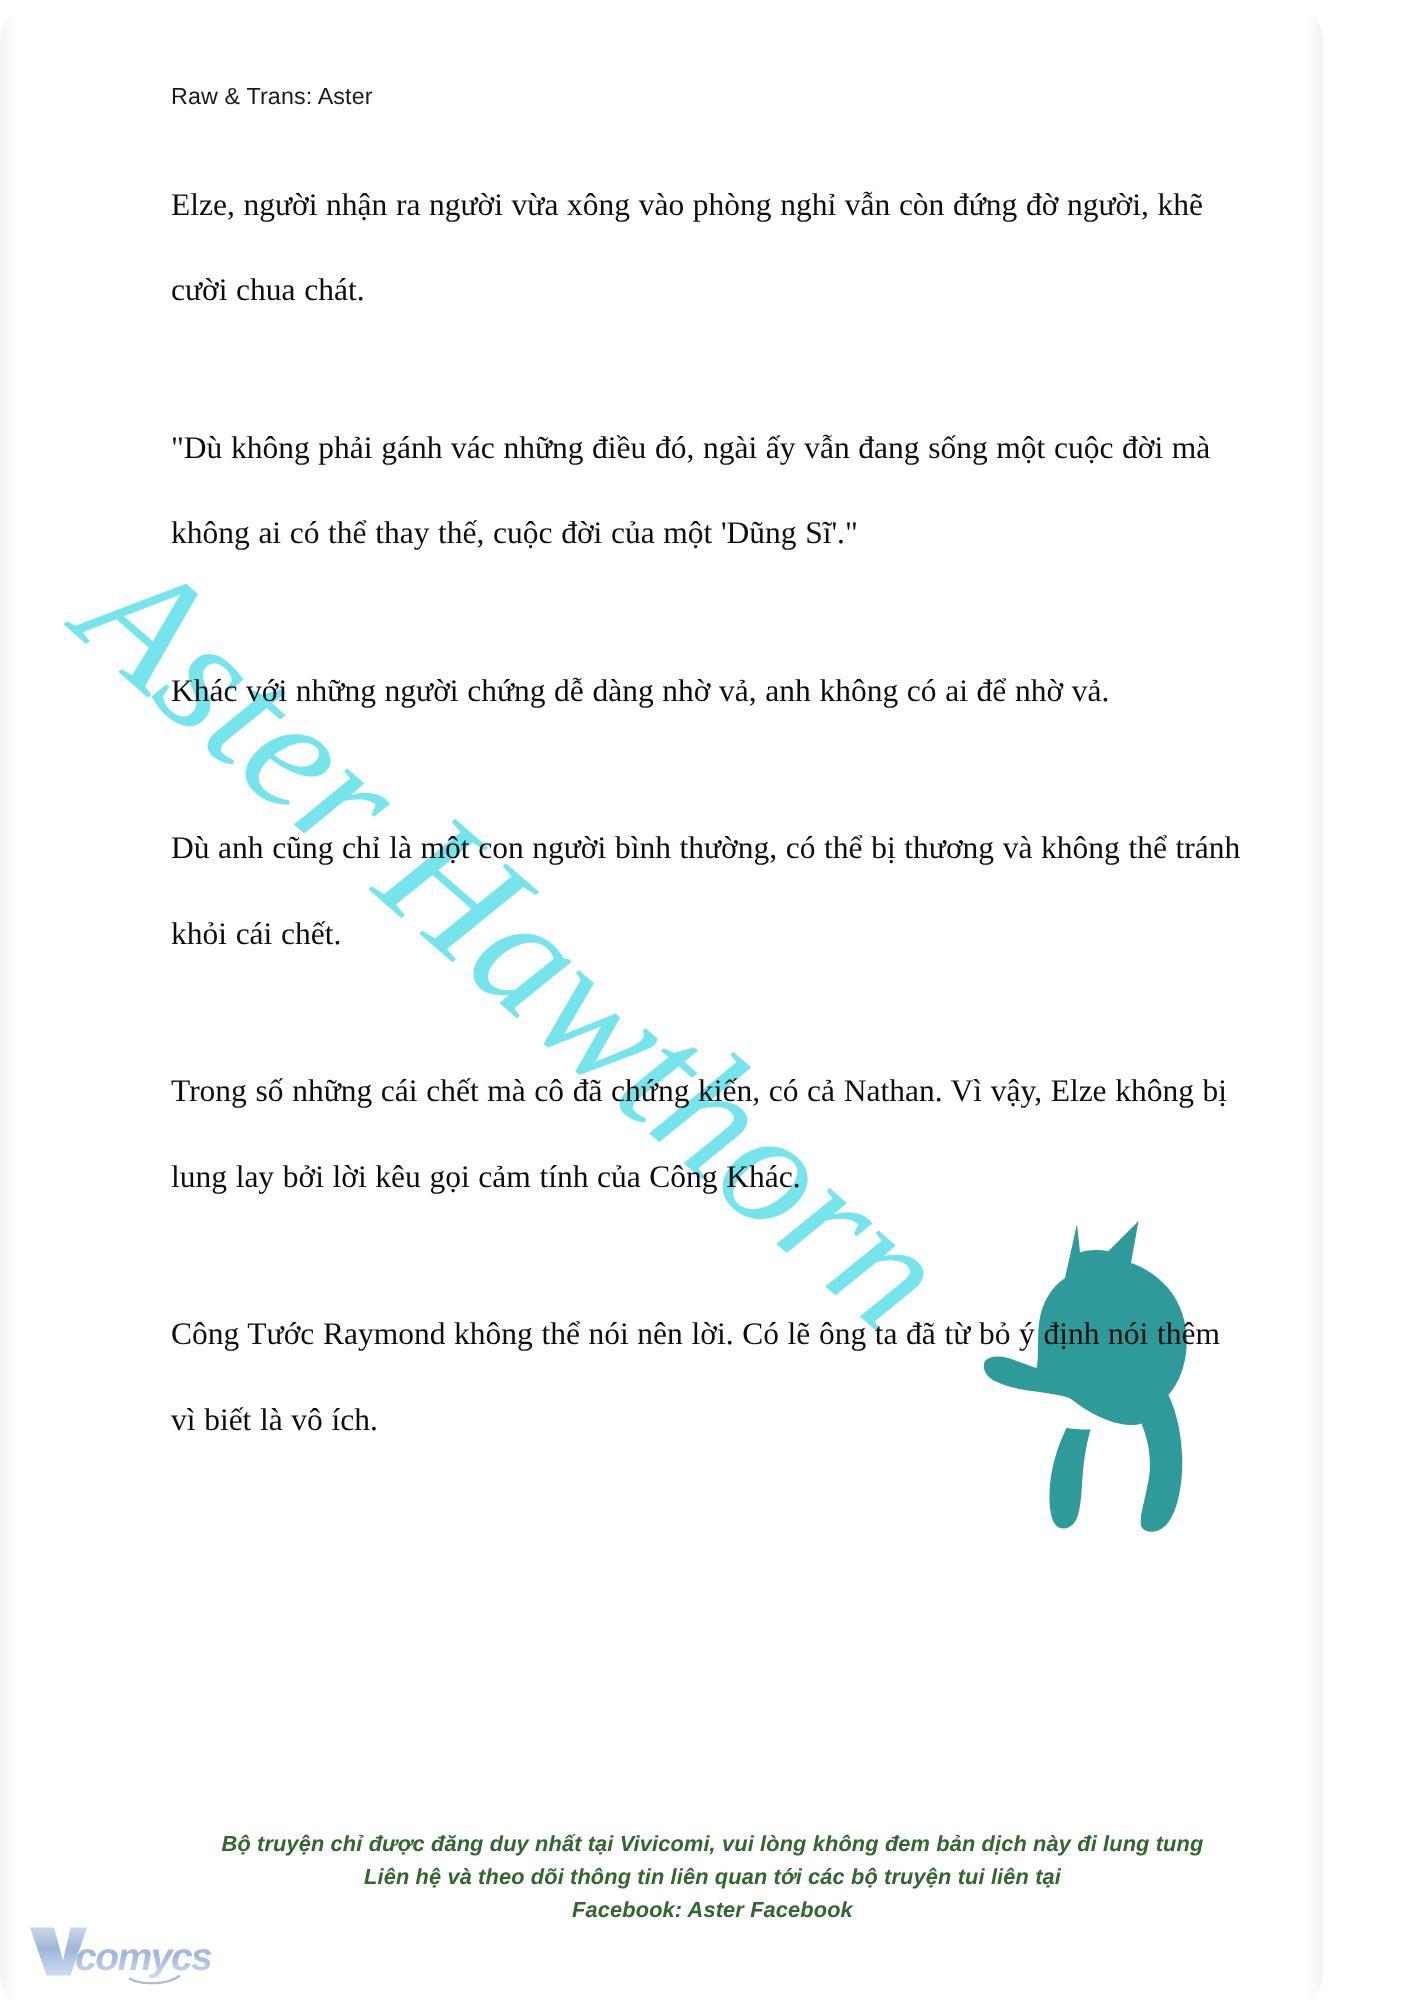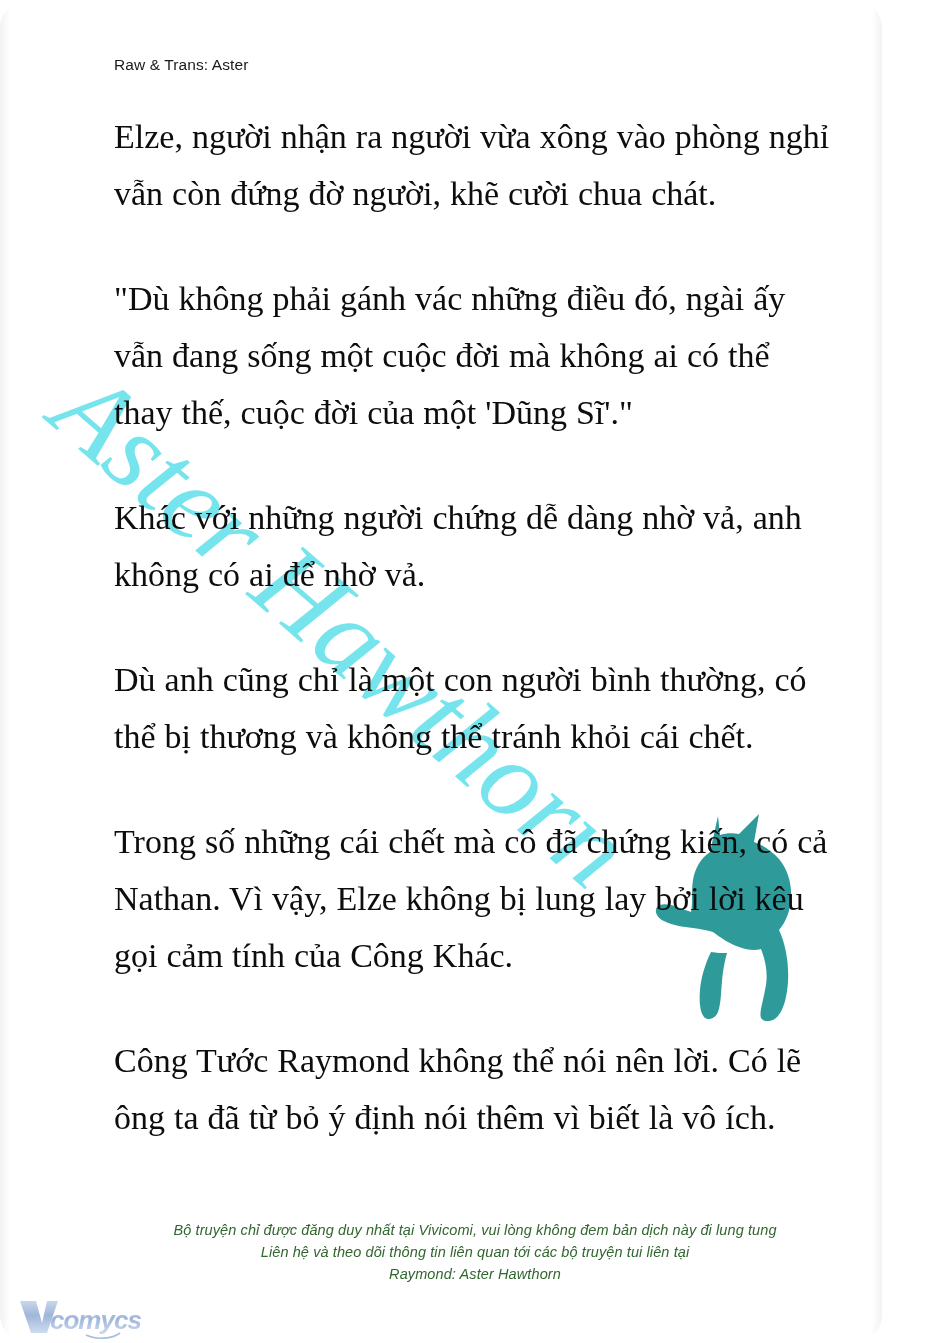--- a/index.html
+++ b/index.html
@@ -82,54 +82,54 @@
   
   .doc-body {
     position: absolute;
     left: 114px;
     top: 108px;
     width: 716px;
     z-index: 3;
   }
   .para {
     font-family: "Liberation Serif", "DejaVu Serif", serif;
-    font-size: 34px;
+    font-size: 21px;
     line-height: 57px;
     color: #0d0d0d;
     margin: 0 0 48px 0;
     text-align: left;
     word-spacing: 0.5px;
   }
   .para:last-child { margin-bottom: 0; }
 
   
   .doc-footer {
     position: absolute;
     left: 0;
     top: 1219px;
     width: 950px;
     text-align: center;
     z-index: 3;
   }
   .footer-line {
     font-family: "Liberation Sans", "DejaVu Sans", sans-serif;
     font-size: 14.5px;
-    font-weight: normal;
+    font-weight: bold;
     font-style: italic;
     color: #31662f;
     line-height: 22px;
     letter-spacing: 0.1px;
     white-space: nowrap;
   }
 
   
   .brand-logo {
     position: absolute;
     left: 14px;
-    bottom: 4px;
+    bottom: 20px;
     width: 140px;
     height: 46px;
     z-index: 4;
   }
   .brand-logo svg { display: block; }
 </style>
 </head>
 <body>
 
 <div class="page">
@@ -186,21 +186,21 @@
     <p class="para">"Dù không phải gánh vác những điều đó, ngài ấy vẫn đang sống một cuộc đời mà không ai có thể thay thế, cuộc đời của một 'Dũng Sĩ'."</p>
     <p class="para">Khác với những người chứng dễ dàng nhờ vả, anh không có ai để nhờ vả.</p>
     <p class="para">Dù anh cũng chỉ là một con người bình thường, có thể bị thương và không thể tránh khỏi cái chết.</p>
     <p class="para">Trong số những cái chết mà cô đã chứng kiến, có cả Nathan. Vì vậy, Elze không bị lung lay bởi lời kêu gọi cảm tính của Công Khác.</p>
     <p class="para">Công Tước Raymond không thể nói nên lời. Có lẽ ông ta đã từ bỏ ý định nói thêm vì biết là vô ích.</p>
   </div>
 
   <div class="doc-footer">
     <div class="footer-line">Bộ truyện chỉ được đăng duy nhất tại Vivicomi, vui lòng không đem bản dịch này đi lung tung</div>
     <div class="footer-line">Liên hệ và theo dõi thông tin liên quan tới các bộ truyện tui liên tại</div>
-    <div class="footer-line">Raymond: Aster Hawthorn</div>
+    <div class="footer-line">Facebook: Aster Facebook</div>
   </div>
 
   <div class="brand-logo">
     <svg viewBox="0 0 140 46" width="140" height="46" aria-hidden="true">
       <defs>
         <linearGradient id="lg" x1="0" y1="0" x2="0" y2="1">
           <stop offset="0%" stop-color="#c9d7ea"></stop>
           <stop offset="45%" stop-color="#9fb6da"></stop>
           <stop offset="100%" stop-color="#cfdcef"></stop>
         </linearGradient>

